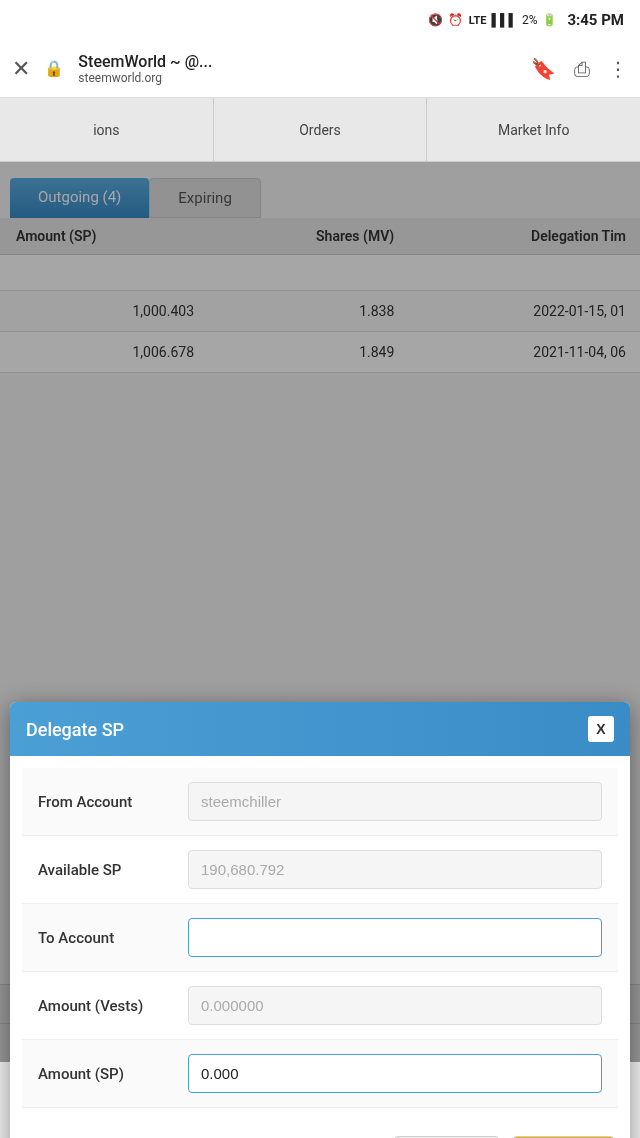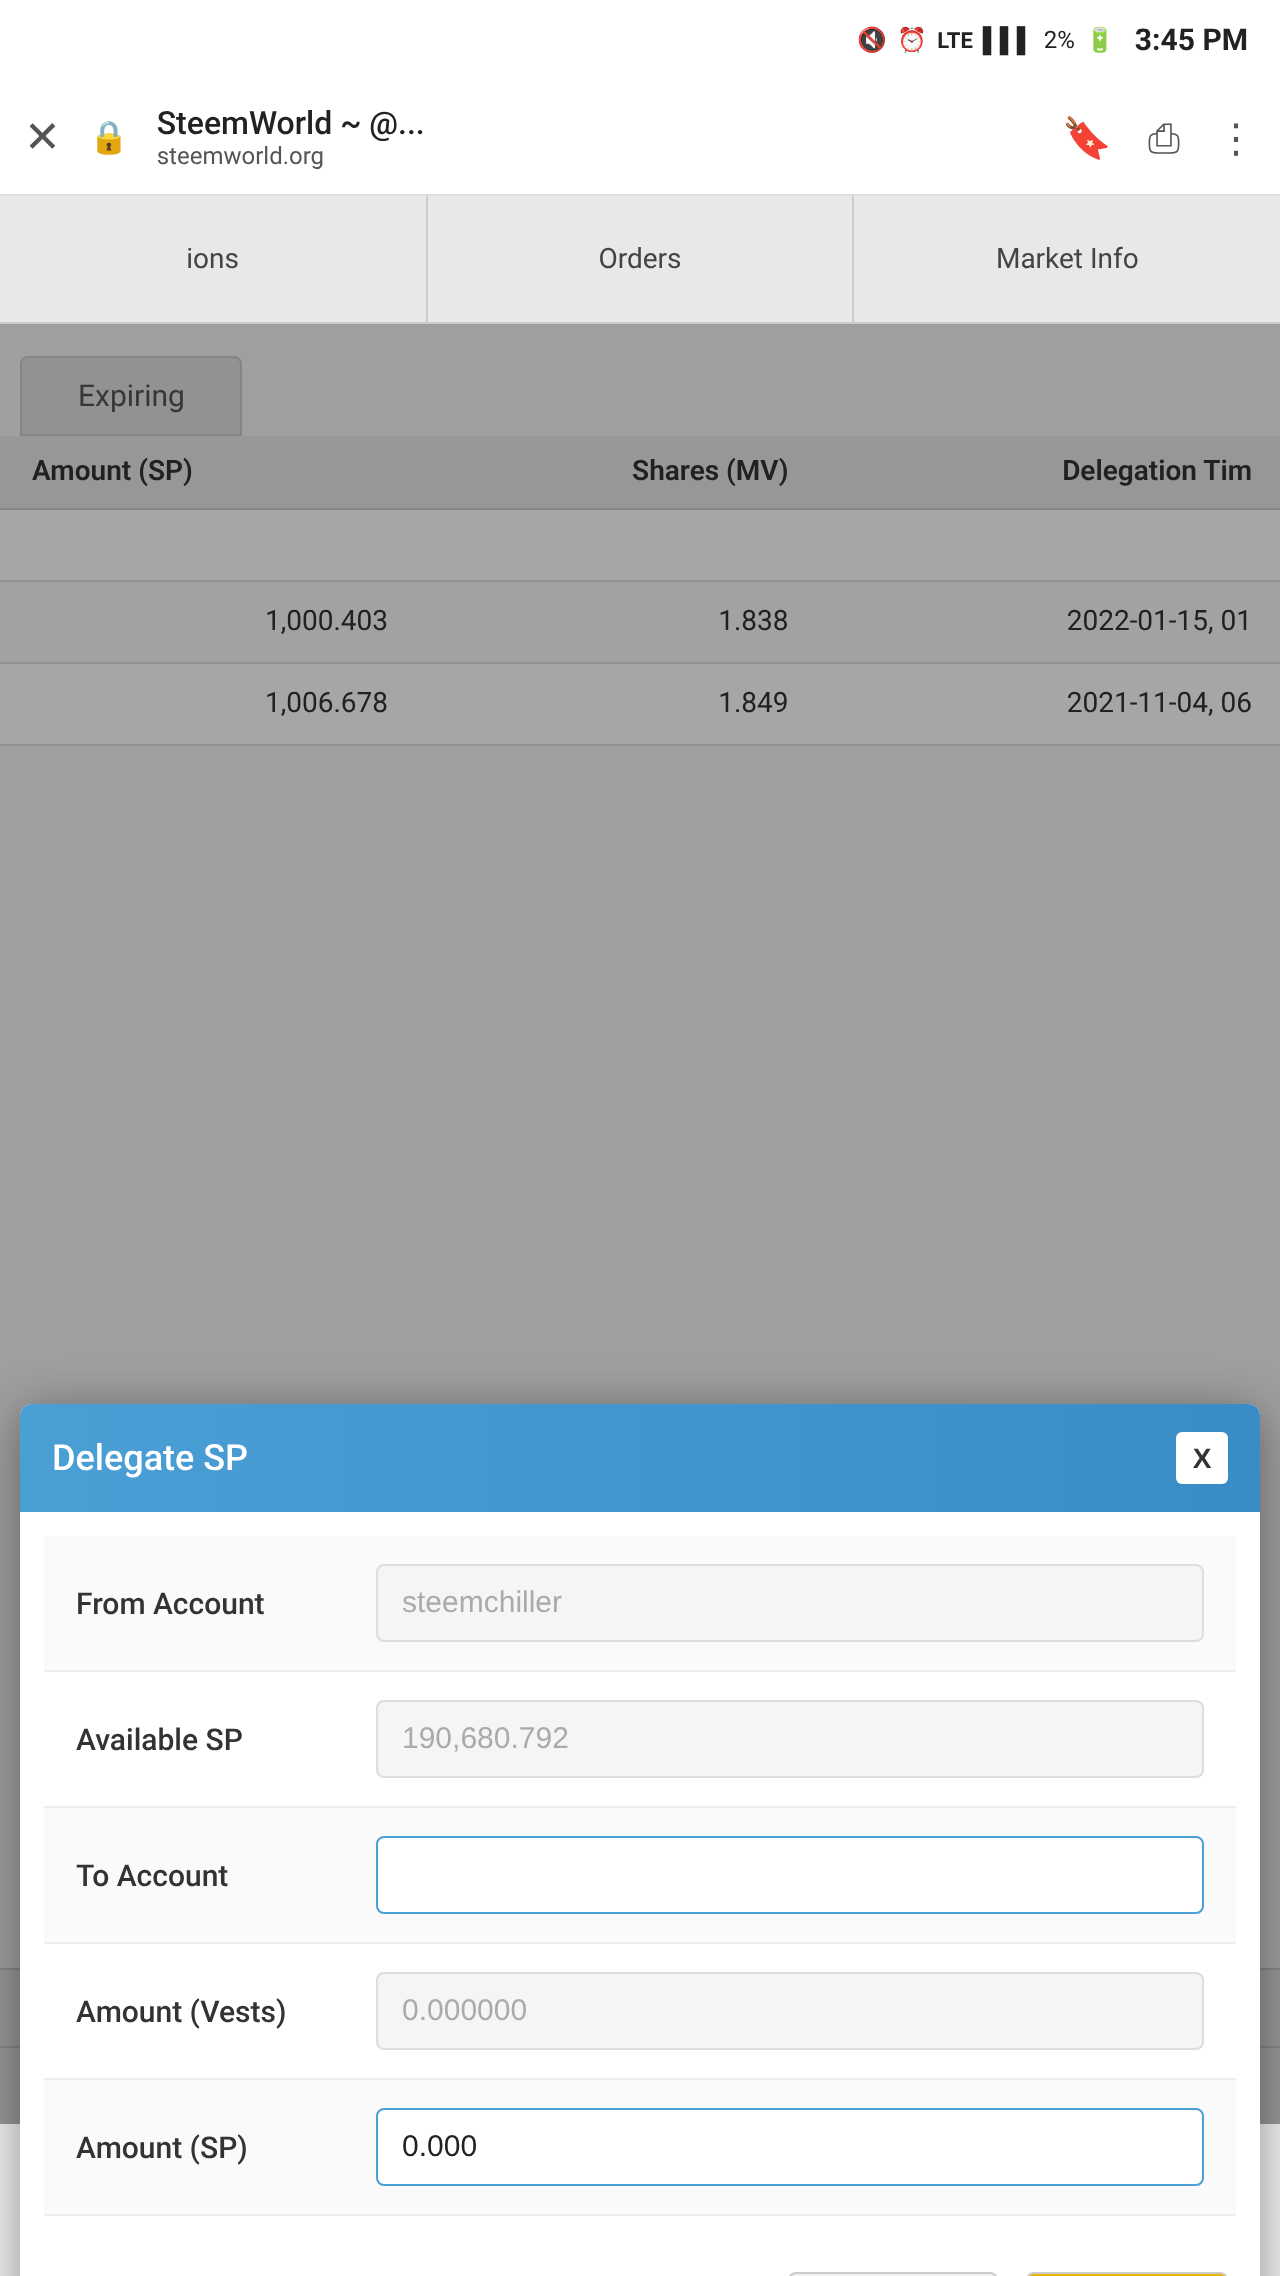--- a/index.html
+++ b/index.html
@@ -342,20 +342,23 @@
     <span>Orders</span>
   </div>
   <div class="tab-item">
     <span>Market Info</span>
   </div>
 </div>
 
 <div class="main-content" style="position:relative; min-height: 900px;">
 
   <div class="delegation-tabs">
+    <div class="dtab active">
+      <span>Outgoing (4)</span>
+    </div>
     <div class="dtab inactive">
       <span>Expiring</span>
     </div>
   </div>
 
   <table class="delegation-table">
     <thead>
       <tr>
         <th>
           <span>Amount (SP)</span>

